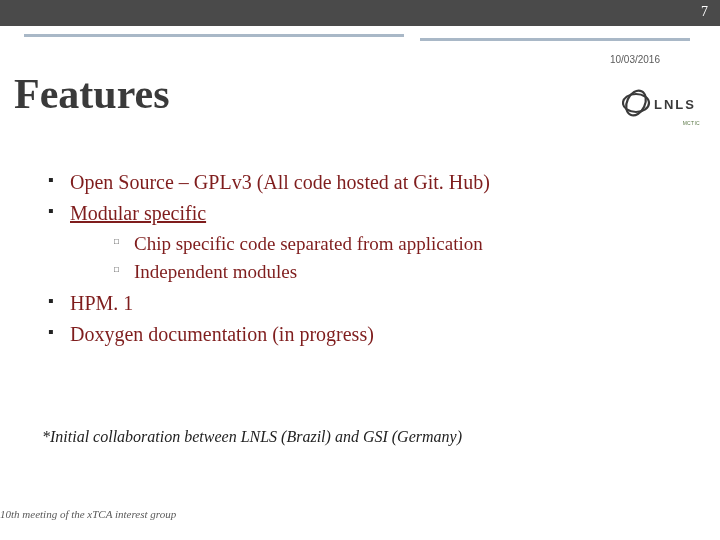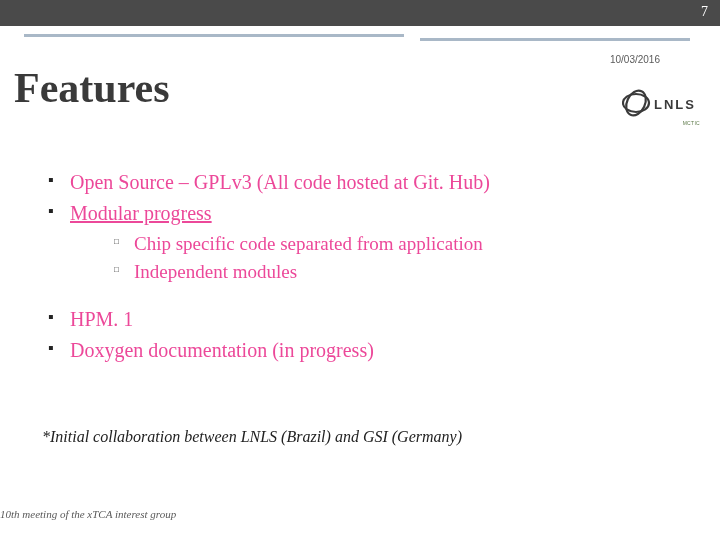--- a/index.html
+++ b/index.html
@@ -4,29 +4,29 @@
 <style>
   * { margin: 0; padding: 0; box-sizing: border-box; }
   html, body { width: 720px; height: 540px; font-family: Georgia, 'Times New Roman', serif; background: #fff; overflow: hidden; }
   .slide { position: relative; width: 720px; height: 540px; }
   .topbar { height: 26px; background: #4a4a4a; position: relative; }
   .pagenum { position: absolute; right: 12px; top: 4px; color: #fff; font-size: 14px; font-family: Georgia, serif; }
   .rule-area { position: relative; height: 16px; }
   .rule1 { position: absolute; left: 24px; top: 8px; width: 380px; height: 3px; background: #a9b8c7; }
   .rule2 { position: absolute; left: 420px; top: 12px; width: 270px; height: 3px; background: #a9b8c7; }
   .date { position: absolute; right: 60px; top: 54px; font-size: 10px; color: #5a5a5a; font-family: Arial, sans-serif; }
-  .title { position: absolute; left: 14px; top: 64px; font-size: 42px; font-weight: bold; color: #3a3a3a; font-family: Georgia, serif; }
+  .title { position: absolute; left: 14px; top: 70px; font-size: 42px; font-weight: bold; color: #3a3a3a; font-family: Georgia, serif; }
   .logo { position: absolute; right: 20px; top: 88px; width: 78px; }
   .logo svg { display: block; }
   .logo-sub { font-size: 5px; color: #5e7a4a; text-align: right; margin-top: 2px; font-family: Arial, sans-serif; letter-spacing: 0.3px; }
-  .content { position: absolute; left: 48px; top: 168px; right: 45px; font-size: 20px; color: #ec4899; line-height: 1.45; font-family: Liberation Serif, serif; }
+  .content { position: absolute; left: 48px; top: 168px; right: 45px; font-size: 20px; color: #7f1d1d; line-height: 1.45; font-family: Liberation Serif, serif; }
   ul.main { list-style: none; }
   ul.main > li { position: relative; padding-left: 22px; margin-bottom: 2px; }
   ul.main > li::before { content: "▪"; position: absolute; left: 0; top: 0; font-size: 16px; color: #222; }
-  ul.sub { list-style: none; margin: 2px 0 20px 44px; }
+  ul.sub { list-style: none; margin: 2px 0 4px 44px; }
   ul.sub > li { position: relative; padding-left: 20px; font-size: 19px; }
   ul.sub > li::before { content: "□"; position: absolute; left: 0; top: 6px; font-size: 8px; color: #222; font-family: Arial, sans-serif; }
   .underline { text-decoration: underline; }
   .footnote { position: absolute; left: 42px; top: 428px; font-size: 16px; color: #222; font-style: italic; }
   .footer { position: absolute; left: 0; right: 0; bottom: 20px; font-size: 11px; color: #5a5a5a; font-style: italic; font-family: Georgia, serif; }
 </style>
 </head>
 <body>
 
 <div class="slide">
@@ -49,21 +49,21 @@
       <ellipse cx="14" cy="15" rx="13" ry="9" fill="none" stroke="#3a3a3a" stroke-width="2.2"></ellipse>
       <ellipse cx="14" cy="15" rx="9" ry="13" fill="none" stroke="#3a3a3a" stroke-width="2.2" transform="rotate(25 14 15)"></ellipse>
       <text x="32" y="21" font-family="Arial, sans-serif" font-size="13" font-weight="bold" fill="#3a3a3a" letter-spacing="2">LNLS</text>
     </svg>
     <div class="logo-sub">MCTIC</div>
   </div>
 
   <div class="content">
     <ul class="main">
       <li>Open Source – GPLv3 (All code hosted at Git. Hub)</li>
-      <li><span class="underline">Modular progress</span>
+      <li><span class="underline">Modular specific</span>
         <ul class="sub">
           <li>Chip specific code separated from application</li>
           <li>Independent modules</li>
         </ul>
       </li>
       <li>HPM. 1</li>
       <li>Doxygen documentation (in progress)</li>
     </ul>
   </div>
 

